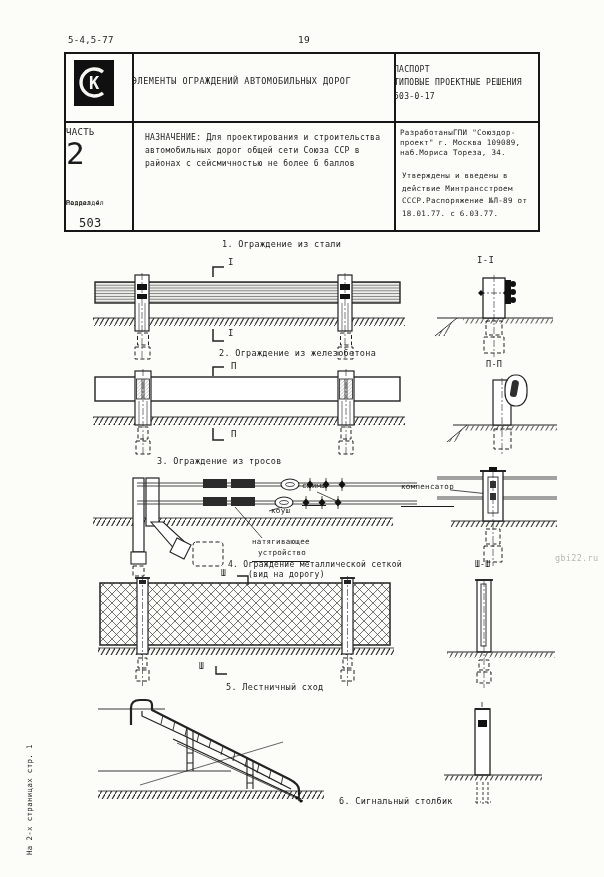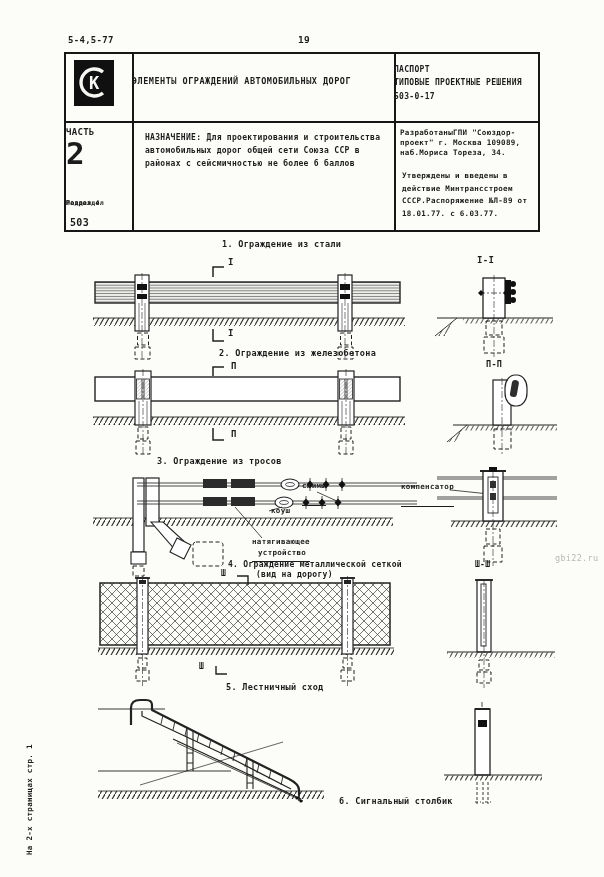--- a/index.html
+++ b/index.html
@@ -1,18 +1,18 @@
 <!DOCTYPE html>
 <html><head>
 <meta charset="utf-8">
 <style>
   html,body{margin:0;padding:0}
   body{width:604px;height:877px;background:#f2f2ef;font-family:"DejaVu Sans Mono","Liberation Mono",monospace;color:#1c1c1c}
   #page{position:absolute;left:0;top:0;width:604px;height:877px;background:#fcfcf9;overflow:hidden}
-  .t{position:absolute;font-weight:700;white-space:nowrap;letter-spacing:.3px;line-height:1.1}
+  .t{position:absolute;font-weight:400;white-space:nowrap;letter-spacing:.3px;line-height:1.1}
   .wrap{white-space:normal}
   .ul{border-bottom:1px solid #1c1c1c;padding-bottom:15px}
   .ctr{}
   svg{position:absolute}
   #htable{position:absolute;left:64px;top:52px;width:476px;height:180px;border:2px solid #161616;box-sizing:border-box}
   .div-v{position:absolute;top:0;bottom:0;width:2px;background:#161616}
   .div-h{position:absolute;left:0;right:0;height:2px;background:#161616}
   .vtext{writing-mode:vertical-rl;transform:rotate(180deg)}
 </style>
 </head>
@@ -31,21 +31,21 @@
     <svg style="left:8px;top:6px" width="40" height="46" viewBox="0 0 40 46">
       <rect x="0" y="0" width="40" height="46" fill="#101010"></rect>
       <path d="M29,12 A13.5,13.5 0 1 0 29,33" fill="none" stroke="#f6f6f2" stroke-width="3.4"></path>
       <text x="15" y="29" font-size="17" font-weight="bold" fill="#f6f6f2" font-family="DejaVu Sans Mono, monospace">К</text>
     </svg>
 
     <span class="t ctr" style="left:0;top:74px;width:66px;font-size:9px">ЧАСТЬ</span>
     <span class="t ctr" style="left:0;top:82px;width:66px;font-size:31px">2</span>
     <span class="t ctr" style="left:0;top:146px;width:66px;font-size:6.5px">Раздел 4</span>
     <span class="t ctr" style="left:0;top:146px;width:70px;font-size:6.5px">Подраздел</span>
-    <span class="t ctr" style="left:4px;top:163px;width:66px;font-size:10px">503</span>
+    <span class="t ctr" style="left:13px;top:163px;width:66px;font-size:12px">503</span>
 
     <span class="t ctr" style="left:66px;top:23px;width:262px;font-size:8.5px;letter-spacing:.5px">ЭЛЕМЕНТЫ ОГРАЖДЕНИЙ АВТОМОБИЛЬНЫХ ДОРОГ</span>
     <div class="t wrap" style="left:79px;top:78px;width:246px;font-size:8px;line-height:1.62">НАЗНАЧЕНИЕ: Для проектирования и строительства автомобильных дорог общей сети Союза ССР в районах с сейсмичностью не более 6 баллов</div>
 
     <span class="t ctr" style="left:328px;top:12px;width:148px;font-size:8px">ПАСПОРТ</span>
     <span class="t ctr" style="left:328px;top:25px;width:148px;font-size:8px">ТИПОВЫЕ ПРОЕКТНЫЕ РЕШЕНИЯ</span>
     <span class="t ctr" style="left:328px;top:39px;width:148px;font-size:8px">503-0-17</span>
     <div class="t wrap" style="left:334px;top:74px;width:138px;font-size:7.5px;line-height:1.3">РазработаныГПИ "Союздор-проект" г. Москва 109089, наб.Мориса Тореза, 34.</div>
     <div class="t wrap" style="left:336px;top:116px;width:136px;font-size:7.5px;line-height:1.68">Утверждены и введены в действие Минтрансстроем СССР.Распоряжение №Л-89 от 18.01.77. с 6.03.77.</div>
   </div>
@@ -331,21 +331,21 @@
 
   <span class="t" style="left:157px;top:457px;font-size:8.5px">3. Ограждение из тросов</span>
   <span class="t ul" style="left:302px;top:482px;font-size:7.5px">сжимы</span>
   <span class="t" style="left:271px;top:507px;font-size:7.5px">коуш</span>
   <span class="t ul" style="left:252px;top:538px;font-size:7.5px">натягивающее</span>
   <span class="t" style="left:258px;top:549px;font-size:7.5px">устройство</span>
   <span class="t ul" style="left:401px;top:483px;font-size:7.5px">компенсатор</span>
 
   <span class="t" style="left:221px;top:570px;font-size:8px">Ш</span>
   <span class="t" style="left:228px;top:561px;font-size:8px">4. Ограждение металлической сеткой</span>
-  <span class="t" style="left:256px;top:571px;font-size:8px">(вид на дорогу)</span>
+  <span class="t" style="left:248px;top:571px;font-size:8px">(вид на дорогу)</span>
   <span class="t" style="left:475px;top:561px;font-size:8px">Ш-Ш</span>
   <span class="t" style="left:199px;top:663px;font-size:8px">Ш</span>
 
   <span class="t" style="left:226px;top:683px;font-size:8.5px">5. Лестничный сход</span>
   <span class="t" style="left:339px;top:797px;font-size:8.5px">6. Сигнальный столбик</span>
 
   <span class="t vtext" style="left:26px;top:645px;height:210px;font-size:7.5px">На 2-х страницах стр. 1</span>
   <span class="t" style="left:555px;top:554px;font-size:8.5px;color:#b8b8b6;font-weight:400">gbi22.ru</span>
 
 </div>

